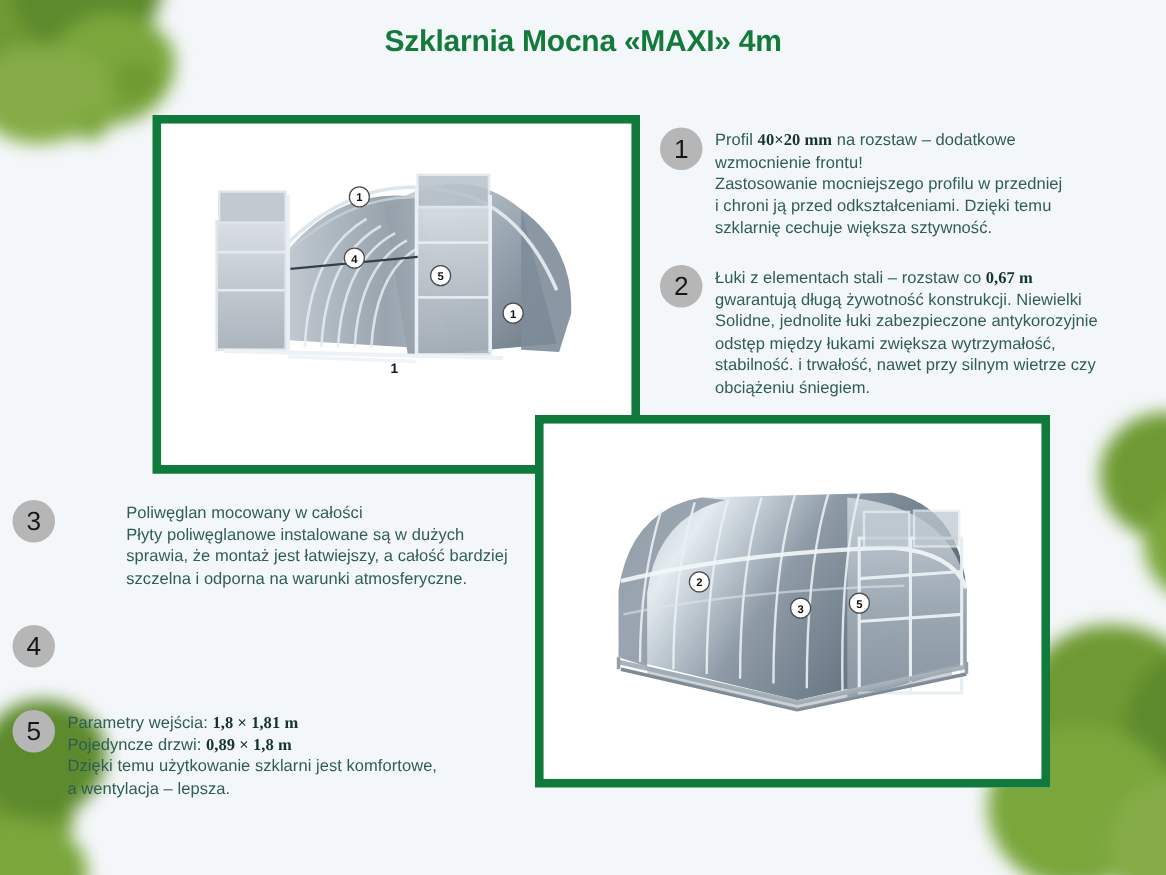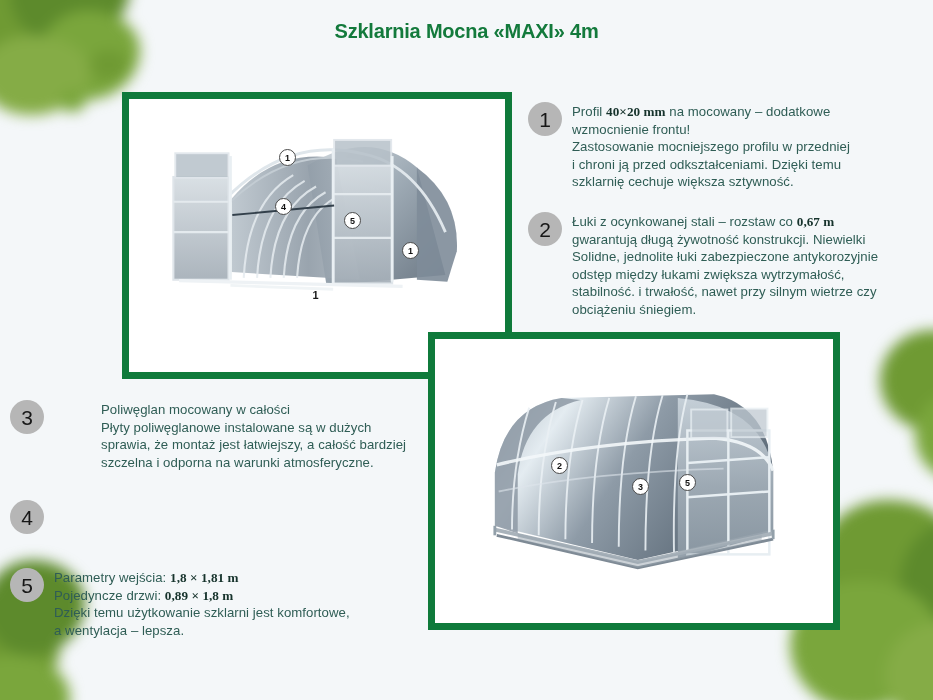--- a/index.html
+++ b/index.html
@@ -16,21 +16,21 @@
   .leaf { position:absolute; border-radius:48% 52% 55% 45%/50% 45% 55% 50%; }
 
   #foliage-tl { left:-60px; top:-60px; width:230px; height:210px; }
   #foliage-bl { left:-70px; top:560px; width:190px; height:200px; }
   #foliage-br { left:790px; top:500px; width:230px; height:230px; }
   #foliage-tr { left:880px; top:330px; width:120px; height:150px; }
 
   
   #page-title {
     text-align:center;
-    font-size:20px;
+    font-size:24px;
     font-weight:bold;
     letter-spacing:-0.2px;
     padding-top:20px;
     color:#137a3c;
   }
 
   
   .photo-frame {
     position:absolute;
     background:#ffffff;
@@ -262,32 +262,32 @@
   </div>
 </div>
 
 <div class="photo-marker" style="left:551px; top:457px;">2</div>
 <div class="photo-marker" style="left:632px; top:478px;">3</div>
 <div class="photo-marker" style="left:679px; top:474px;">5</div>
 
 <div class="feature" id="feature-1">
   <div class="badge" style="background: rgb(182, 182, 182);">1</div>
   <div class="feat-text" style="color: rgb(47, 93, 85);">
-      <div><span>Profil </span><b style="color: rgb(22, 51, 44);">40×20 mm</b><span> na mocowany – dodatkowe</span></div>
+      <div><span>Profil </span><b style="color: rgb(22, 51, 44);">40×20 mm</b><span> na rozstaw – dodatkowe</span></div>
       <div><span>wzmocnienie frontu!</span></div>
       <div><span>Zastosowanie mocniejszego profilu w przedniej</span></div>
       <div><span>i chroni ją przed odkształceniami. Dzięki temu</span></div>
       <div><span>szklarnię cechuje większa sztywność.</span></div>
     </div>
 </div>
 
 <div class="feature" id="feature-2">
   <div class="badge" style="background: rgb(182, 182, 182);">2</div>
   <div class="feat-text" style="color: rgb(47, 93, 85);">
-      <div><span>Łuki z ocynkowanej stali – rozstaw co </span><b style="color: rgb(22, 51, 44);">0,67 m</b></div>
+      <div><span>Łuki z elementach stali – rozstaw co </span><b style="color: rgb(22, 51, 44);">0,67 m</b></div>
       <div><span>gwarantują długą żywotność konstrukcji. Niewielki</span></div>
       <div><span>Solidne, jednolite łuki zabezpieczone antykorozyjnie</span></div>
       <div><span>odstęp między łukami zwiększa wytrzymałość,</span></div>
       <div><span>stabilność. i trwałość, nawet przy silnym wietrze czy</span></div>
       <div><span>obciążeniu śniegiem.</span></div>
     </div>
 </div>
 
 <div class="feature" id="feature-3">
   <div class="badge" style="background: rgb(182, 182, 182);">3</div>

